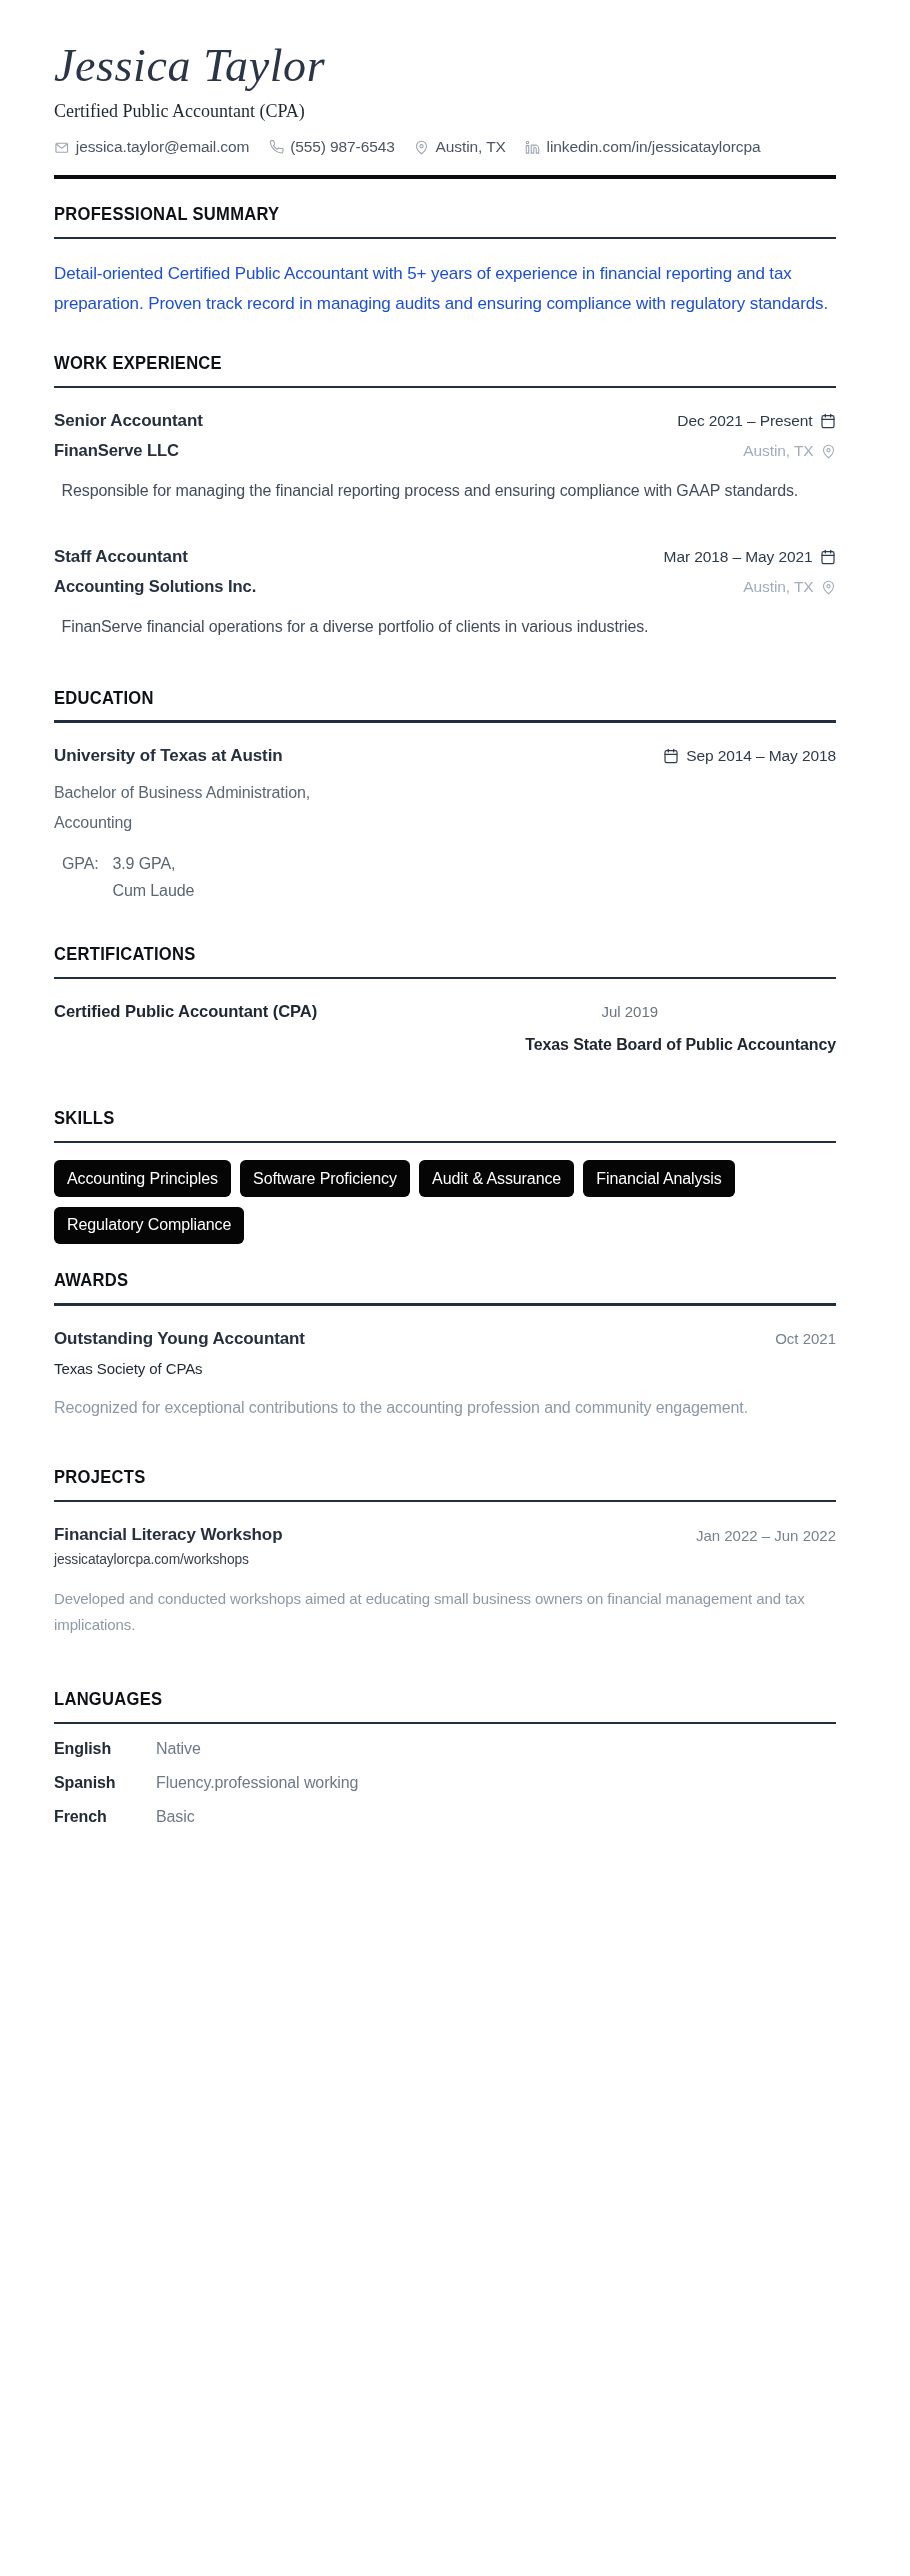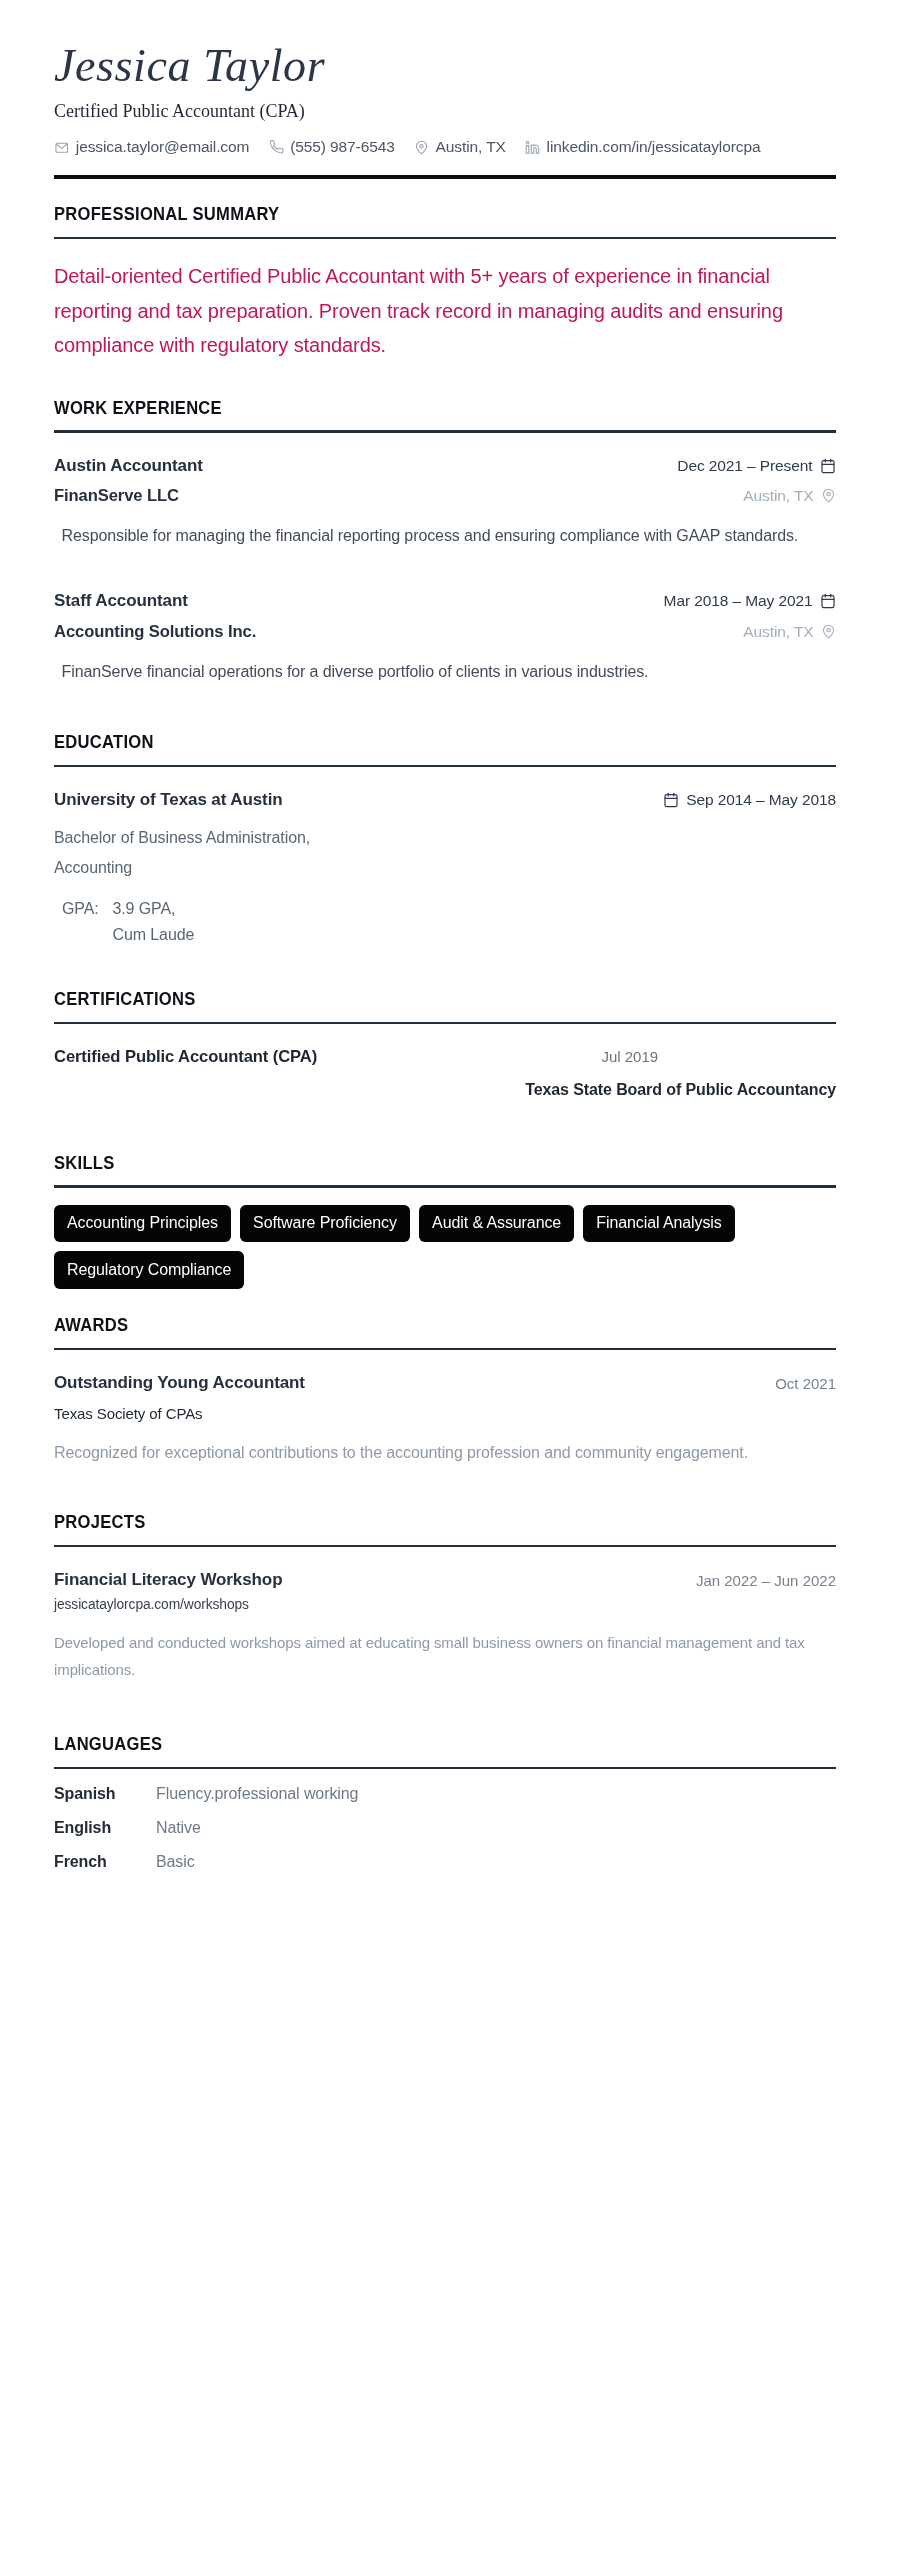--- a/index.html
+++ b/index.html
@@ -94,24 +94,24 @@
   .entry-desc{
     margin-top:16px;
     padding-left:7.5px;
     font-size:16px;
     line-height:1.72;
     letter-spacing:-0.1px;
     color:#434c5b;
   }
   .summary-text{
     margin-top:20.6px;
-    font-size:20px;
+    font-size:17px;
     line-height:1.72;
     letter-spacing:-0.1px;
-    color:#be185d;
+    color:#1d4ed8;
   }
 
   
   .degree-block{margin-top:12.6px;font-size:16px;line-height:1.85;letter-spacing:-0.1px;color:#5b6673;}
   .gpa-block{
     margin-top:13.8px;
     padding-left:8px;
     display:flex;
     gap:13.8px;
     font-size:16px;
@@ -217,21 +217,21 @@
       <div class="sec-rule"></div>
       <p class="summary-text">Detail-oriented Certified Public Accountant with 5+ years of experience in financial reporting and tax preparation. Proven track record in managing audits and ensuring compliance with regulatory standards.</p>
     </section>
 
     <section class="sec-work">
       <h2 class="sec-heading"><span class="condense">WORK EXPERIENCE</span></h2>
       <div class="sec-rule"></div>
 
       <div class="entry">
         <div class="entry-row">
-          <span class="entry-title">Austin Accountant</span>
+          <span class="entry-title">Senior Accountant</span>
           <span class="entry-right">
             <span class="entry-dates">Dec 2021 – Present</span>
             <span class="icon icon-dark">
               <svg width="16" height="16" viewBox="0 0 24 24" fill="none" stroke="currentColor" stroke-width="1.8" stroke-linecap="round">
                 <rect x="3" y="4" width="18" height="18" rx="2.5"></rect>
                   <line x1="8" y1="2" x2="8" y2="6"></line>
                   <line x1="16" y1="2" x2="16" y2="6"></line>
                   <line x1="3" y1="9.5" x2="21" y2="9.5"></line>
               </svg>
             </span>
@@ -368,26 +368,26 @@
         <div class="project-desc">Developed and conducted workshops aimed at educating small business owners on financial management and tax implications.</div>
       </div>
     </section>
 
     <section class="sec-languages">
       <h2 class="sec-heading"><span class="condense">LANGUAGES</span></h2>
       <div class="sec-rule"></div>
 
       <div class="lang-rows">
         <div class="lang-row">
+          <span class="lang-name">English</span>
+          <span class="lang-level">Native</span>
+        </div>
+        <div class="lang-row">
           <span class="lang-name">Spanish</span>
           <span class="lang-level">Fluency.professional working</span>
-        </div>
-        <div class="lang-row">
-          <span class="lang-name">English</span>
-          <span class="lang-level">Native</span>
         </div>
         <div class="lang-row">
           <span class="lang-name">French</span>
           <span class="lang-level">Basic</span>
         </div>
       </div>
     </section>
 
   </div>
 </div>

